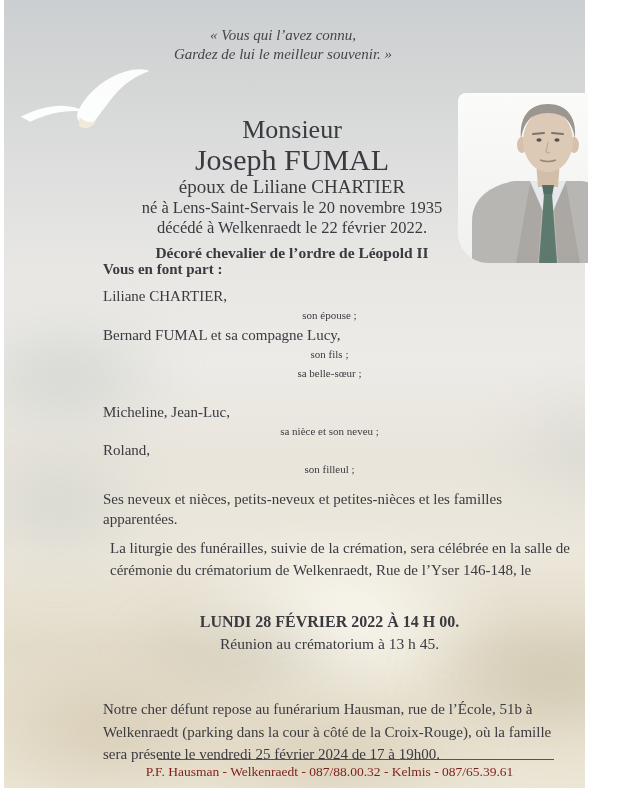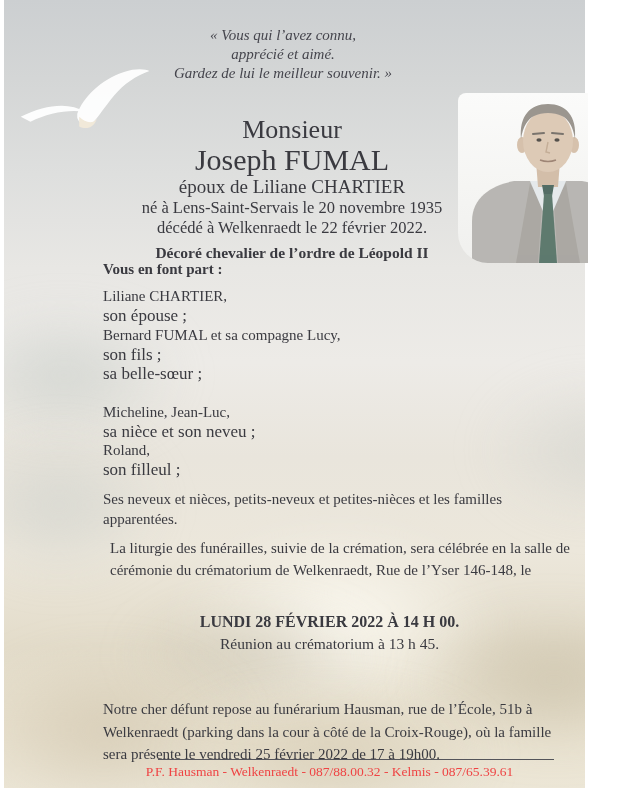--- a/index.html
+++ b/index.html
@@ -58,29 +58,29 @@
     background:linear-gradient(180deg,#fbfbfa 0%,#f5f5f3 55%,#f0f0ee 100%);
     border-radius:8px 8px 30px 30px;
     overflow:hidden;
   }
   .photo svg{filter:blur(.4px);opacity:.96;}
 
   .intro{left:103px;top:261px;font-size:15px;font-weight:bold;}
   .relatives{left:103px;top:287px;right:32px;}
   .rel-row{height:38.5px;}
   .rel-names{display:block;text-align:left;font-size:15px;line-height:19px;}
-  .rel-relation{display:block;text-align:left;font-size:17px;line-height:19px;}
+  .rel-relation{display:block;text-align:center;font-size:11px;line-height:19px;}
   .families{left:103px;top:489px;right:28px;font-size:15px;line-height:20px;}
   .liturgy{left:110px;top:537px;width:512px;font-size:15px;line-height:22px;}
   .dateblock{left:103px;top:611px;right:32px;text-align:center;}
   .date-main{font-size:16px;font-weight:bold;line-height:22px;}
   .date-meeting{font-size:15.5px;line-height:21px;}
   .visitation{left:103px;top:698px;width:465px;font-size:15px;line-height:22.5px;}
   .sep{left:158px;top:759px;width:396px;border-top:1.2px solid #54545a;height:0;}
-  .footer{left:103px;top:764px;right:32px;text-align:center;font-size:13.5px;color:#ef4444;}
+  .footer{left:103px;top:764px;right:32px;text-align:center;font-size:13.5px;color:#7f1d1d;}
 </style>
 </head>
 <body>
 
 <div class="page">
   <div class="card">
     <div class="blob cloud-grey-a"></div>
     <div class="blob cloud-grey-b"></div>
     <div class="blob cloud-grey-c"></div>
     <div class="blob glow-sun"></div>
@@ -91,21 +91,20 @@
 
     <svg class="seagull" viewBox="0 0 140 80" aria-hidden="true">
       <path d="M2 50 C28 37 52 35 68 45 C52 42 30 46 12 55 Z" fill="#ffffff"></path>
       <path d="M60 47 C66 30 84 12 108 4 C120 0 130 1 134 3 C120 8 108 16 98 28 C88 40 82 50 76 56 C70 61 62 58 60 51 Z" fill="#ffffff"></path>
       <path d="M62 50 C68 56 76 58 80 52 C78 60 70 64 62 60 Z" fill="#f3ead9"></path>
     </svg>
   </div>
 
   <div class="abs quote">
     <div>« Vous qui l’avez connu,</div>
-    <div>apprécié et aimé.</div>
     <div>Gardez de lui le meilleur souvenir. »</div>
   </div>
 
   <div class="abs header">
     <div class="h-salutation">Monsieur</div>
     <div class="h-name">Joseph FUMAL</div>
     <div class="h-spouse">époux de Liliane CHARTIER</div>
     <div class="h-birth">né à Lens-Saint-Servais le 20 novembre 1935</div>
     <div class="h-death">décédé à Welkenraedt le 22 février 2022.</div>
     <div class="h-honor">Décoré chevalier de l’ordre de Léopold II</div>
@@ -159,17 +158,17 @@
 
   <div class="abs families">Ses neveux et nièces, petits-neveux et petites-nièces et les familles apparentées.</div>
 
   <div class="abs liturgy">La liturgie des funérailles, suivie de la crémation, sera célébrée en la salle de cérémonie du crématorium de Welkenraedt, Rue de l’Yser 146-148, le</div>
 
   <div class="abs dateblock">
     <div class="date-main">LUNDI 28 FÉVRIER 2022 À 14 H 00.</div>
     <div class="date-meeting">Réunion au crématorium à 13 h 45.</div>
   </div>
 
-  <div class="abs visitation">Notre cher défunt repose au funérarium Hausman, rue de l’École, 51b à Welkenraedt (parking dans la cour à côté de la Croix-Rouge), où la famille sera présente le vendredi 25 février 2022 de 17 à 19h00.</div>
+  <div class="abs visitation">Notre cher défunt repose au funérarium Hausman, rue de l’École, 51b à Welkenraedt (parking dans la cour à côté de la Croix-Rouge), où la famille sera présente le vendredi 25 février 2024 de 17 à 19h00.</div>
 
   <div class="abs sep"></div>
   <div class="abs footer">P.F. Hausman - Welkenraedt - 087/88.00.32 - Kelmis - 087/65.39.61</div>
 </div>
 
 </body></html>

